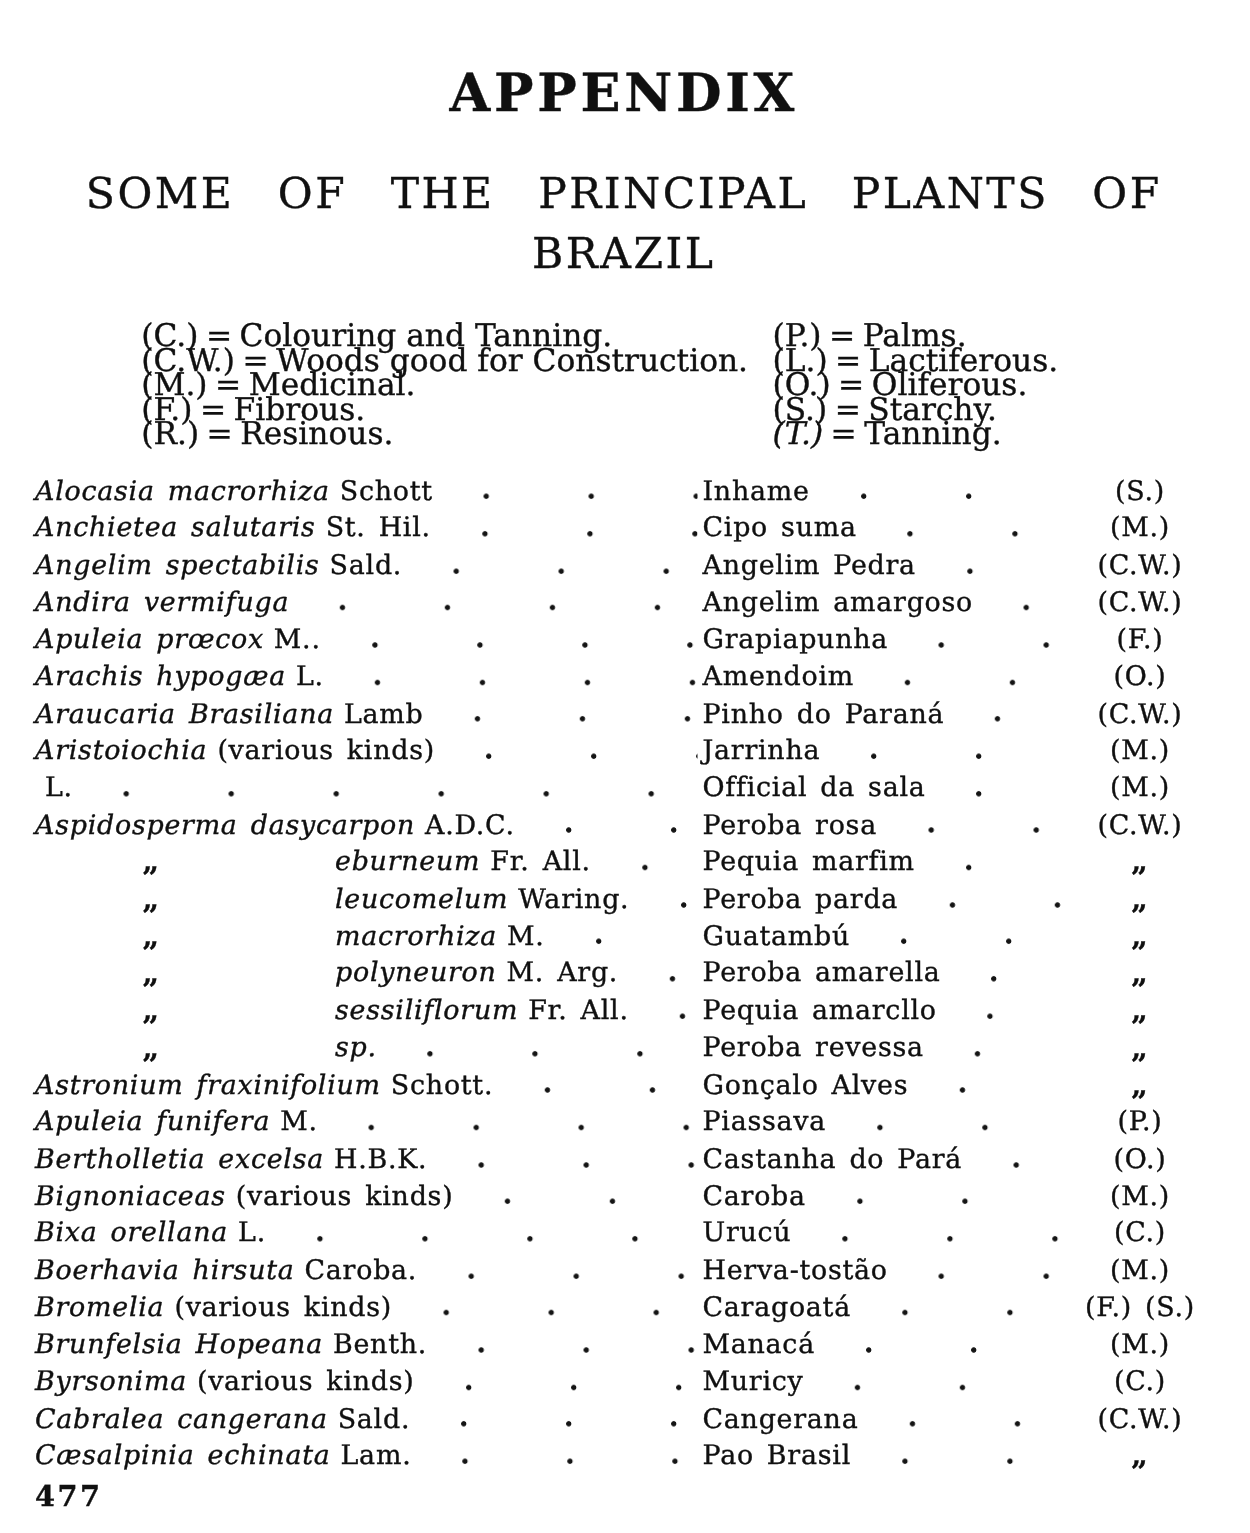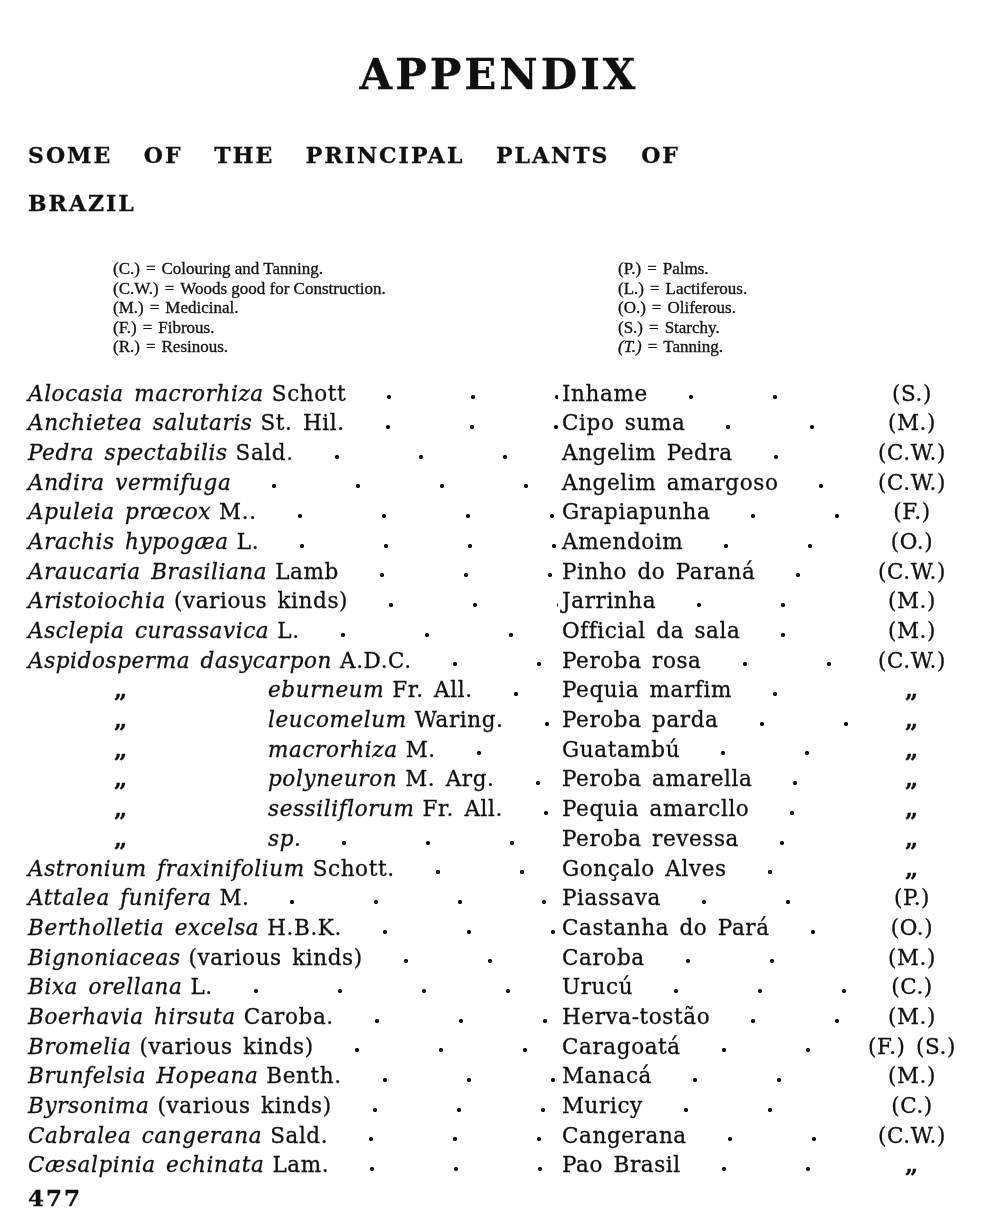--- a/index.html
+++ b/index.html
@@ -24,33 +24,33 @@
   .title {
     margin: 0;
     padding-top: 50px;
     text-align: center;
     font-size: 42px;
     font-weight: 700;
     letter-spacing: 3px;
   }
   .subtitle {
     margin-top: 32px;
-    font-size: 22px;
-    font-weight: 700;
+    text-align: center;
+    font-size: 34px;
+    font-weight: 400;
     line-height: 48px;
     word-spacing: 22px;
     letter-spacing: 2px;
   }
   .legend {
     display: flex;
     margin-top: 32px;
     margin-left: 85px;
-    font-size: 17px;
+    font-size: 25px;
     line-height: 19.5px;
-    font-family: Liberation Serif, serif;
   }
   .legend-col-left { width: 505px; flex: 0 0 505px; }
   .legend-item { white-space: nowrap; }
   .legend-item .eq { padding: 0 6px; }
   .legend-item .abbr.it { font-style: italic; }
 
   .plant-list { margin-top: 22px; }
   .row {
     display: flex;
     align-items: center;
@@ -176,21 +176,21 @@
     <div class="c-common">
       <span class="common">Cipo suma</span>
       <span class="leader"></span>
     </div>
     <div class="c-code">(M.)</div>
   </div>
 
   <div class="row">
     <div class="c-latin">
 
-      <span class="latin">Pedra spectabilis</span>
+      <span class="latin">Angelim spectabilis</span>
       <span class="auth">Sald.</span>
       <span class="leader"></span>
     </div>
     <div class="c-common">
       <span class="common">Angelim Pedra</span>
       <span class="leader"></span>
     </div>
     <div class="c-code">(C.W.)</div>
   </div>
 
@@ -260,21 +260,20 @@
     <div class="c-common">
       <span class="common">Jarrinha</span>
       <span class="leader"></span>
     </div>
     <div class="c-code">(M.)</div>
   </div>
 
   <div class="row">
     <div class="c-latin">
 
-      <span class="latin">Asclepia curassavica</span>
       <span class="auth">L.</span>
       <span class="leader"></span>
     </div>
     <div class="c-common">
       <span class="common">Official da sala</span>
       <span class="leader"></span>
     </div>
     <div class="c-code">(M.)</div>
   </div>
 
@@ -386,21 +385,21 @@
     <div class="c-common">
       <span class="common">Gonçalo Alves</span>
       <span class="leader"></span>
     </div>
     <div class="c-code code-ditto">„</div>
   </div>
 
   <div class="row">
     <div class="c-latin">
 
-      <span class="latin">Attalea funifera</span>
+      <span class="latin">Apuleia funifera</span>
       <span class="auth">M.</span>
       <span class="leader"></span>
     </div>
     <div class="c-common">
       <span class="common">Piassava</span>
       <span class="leader"></span>
     </div>
     <div class="c-code">(P.)</div>
   </div>
 

